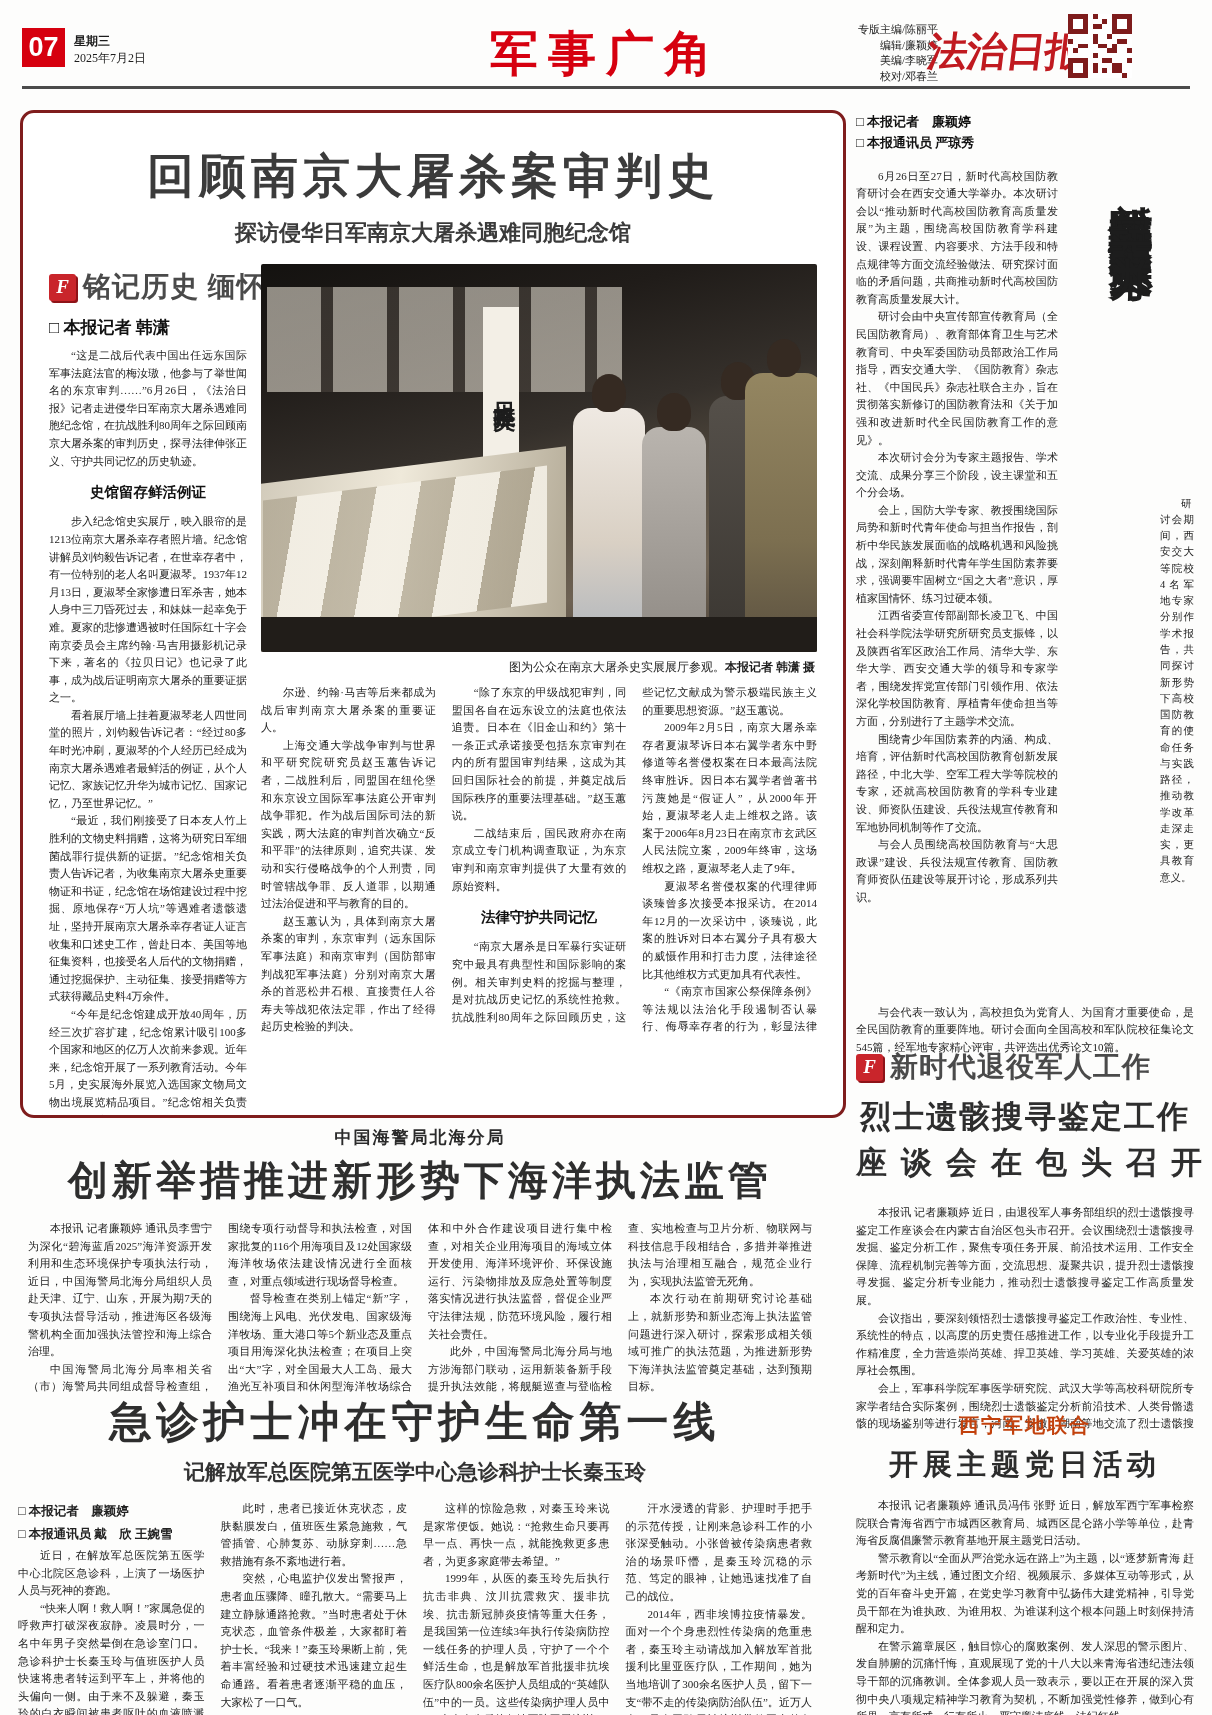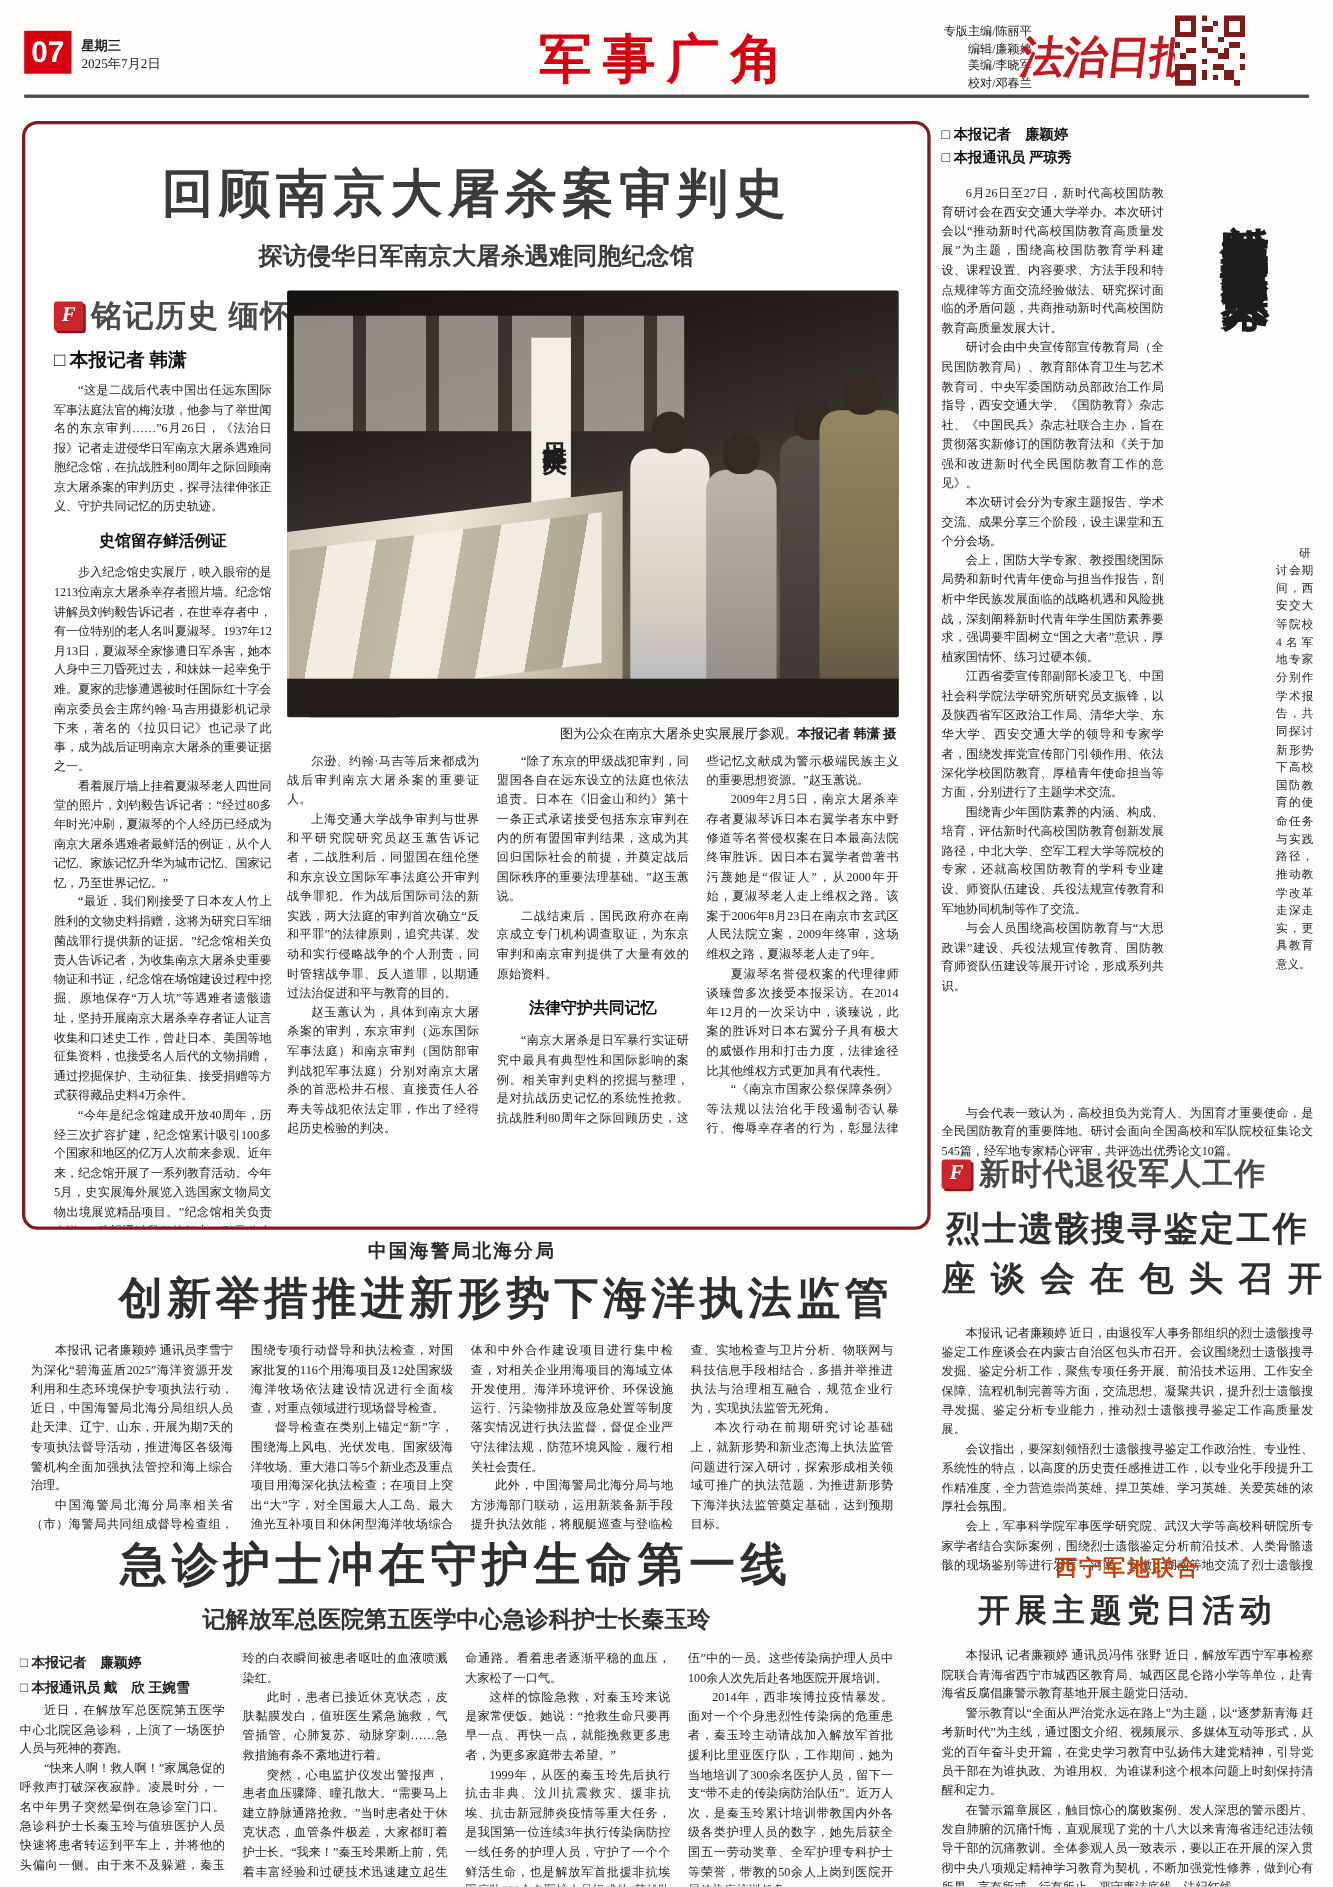--- a/index.html
+++ b/index.html
@@ -102,21 +102,21 @@
   .xn-kicker { text-align:center; font-size:20px; font-weight:bold; color:#c2410c;
     font-family:Liberation Sans, sans-serif; letter-spacing:2px; }
   .xn-headline { text-align:center; font-size:29px; font-weight:bold; color:#2c2c2c; letter-spacing:5px;
     font-family:"Liberation Sans",sans-serif; margin-top:6px; white-space:nowrap; }
   #xining .body { margin-top:12px; height:268px; overflow:hidden; }
 
   
   #maritime { position:absolute; left:28px; top:1126px; width:784px; }
   .mr-kicker { text-align:center; font-size:17px; font-weight:bold; color:#2a2a2a;
     font-family:"Liberation Sans",sans-serif; letter-spacing:2px; }
-  .mr-headline { text-align:right; font-size:40px; font-weight:bold; color:#2e2e2e; letter-spacing:4px;
+  .mr-headline { text-align:center; font-size:40px; font-weight:bold; color:#2e2e2e; letter-spacing:4px;
     font-family:"Liberation Sans",sans-serif; margin-top:4px; white-space:nowrap; }
   #maritime .cols { margin-top:12px; height:178px; overflow:hidden; column-count:4; column-gap:16px; }
 
   
   #nurse { position:absolute; left:18px; top:1394px; width:794px; }
   .nu-headline { text-align:center; font-size:42px; font-weight:bold; color:#2e2e2e; letter-spacing:5px;
     font-family:"Liberation Sans",sans-serif; white-space:nowrap; }
   .nu-subtitle { text-align:center; font-size:21px; font-weight:bold; color:#333; margin-top:8px;
     font-family:"Liberation Sans",sans-serif; }
   #nurse .cols { margin-top:14px; height:244px; overflow:hidden; column-count:4; column-gap:16px; }
@@ -297,15 +297,16 @@
   <div class="nu-subtitle">记解放军总医院第五医学中心急诊科护士长秦玉玲</div>
   <div class="cols jtext">
       <div class="flow-byline">□ 本报记者　廉颖婷</div>
       <div class="flow-byline">□ 本报通讯员 戴　欣 王婉雪</div>
       <p class="flow-p">近日，在解放军总医院第五医学中心北院区急诊科，上演了一场医护人员与死神的赛跑。</p>
       <p class="flow-p">“快来人啊！救人啊！”家属急促的呼救声打破深夜寂静。凌晨时分，一名中年男子突然晕倒在急诊室门口。急诊科护士长秦玉玲与值班医护人员快速将患者转运到平车上，并将他的头偏向一侧。由于来不及躲避，秦玉玲的白衣瞬间被患者呕吐的血液喷溅染红。</p>
       <p class="flow-p">此时，患者已接近休克状态，皮肤黏膜发白，值班医生紧急施救，气管插管、心肺复苏、动脉穿刺……急救措施有条不紊地进行着。</p>
       <p class="flow-p">突然，心电监护仪发出警报声，患者血压骤降、瞳孔散大。“需要马上建立静脉通路抢救。”当时患者处于休克状态，血管条件极差，大家都盯着护士长。“我来！”秦玉玲果断上前，凭着丰富经验和过硬技术迅速建立起生命通路。看着患者逐渐平稳的血压，大家松了一口气。</p>
       <p class="flow-p">这样的惊险急救，对秦玉玲来说是家常便饭。她说：“抢救生命只要再早一点、再快一点，就能挽救更多患者，为更多家庭带去希望。”</p>
       <p class="flow-p">1999年，从医的秦玉玲先后执行抗击非典、汶川抗震救灾、援非抗埃、抗击新冠肺炎疫情等重大任务，是我国第一位连续3年执行传染病防控一线任务的护理人员，守护了一个个鲜活生命，也是解放军首批援非抗埃医疗队800余名医护人员组成的“英雄队伍”中的一员。这些传染病护理人员中100余人次先后赴各地医院开展培训。</p>
+      <p class="flow-p">汗水浸透的背影、护理时手把手的示范传授，让刚来急诊科工作的小张深受触动。小张曾被传染病患者救治的场景吓懵，是秦玉玲沉稳的示范、笃定的眼神，让她迅速找准了自己的战位。</p>
       <p class="flow-p">2014年，西非埃博拉疫情暴发。面对一个个身患烈性传染病的危重患者，秦玉玲主动请战加入解放军首批援利比里亚医疗队，工作期间，她为当地培训了300余名医护人员，留下一支“带不走的传染病防治队伍”。近万人次，是秦玉玲累计培训带教国内外各级各类护理人员的数字，她先后获全国五一劳动奖章、全军护理专科护士等荣誉，带教的50余人上岗到医院开展传染病培训任务。</p>
     </div>
 </div>
 
 </body></html>

